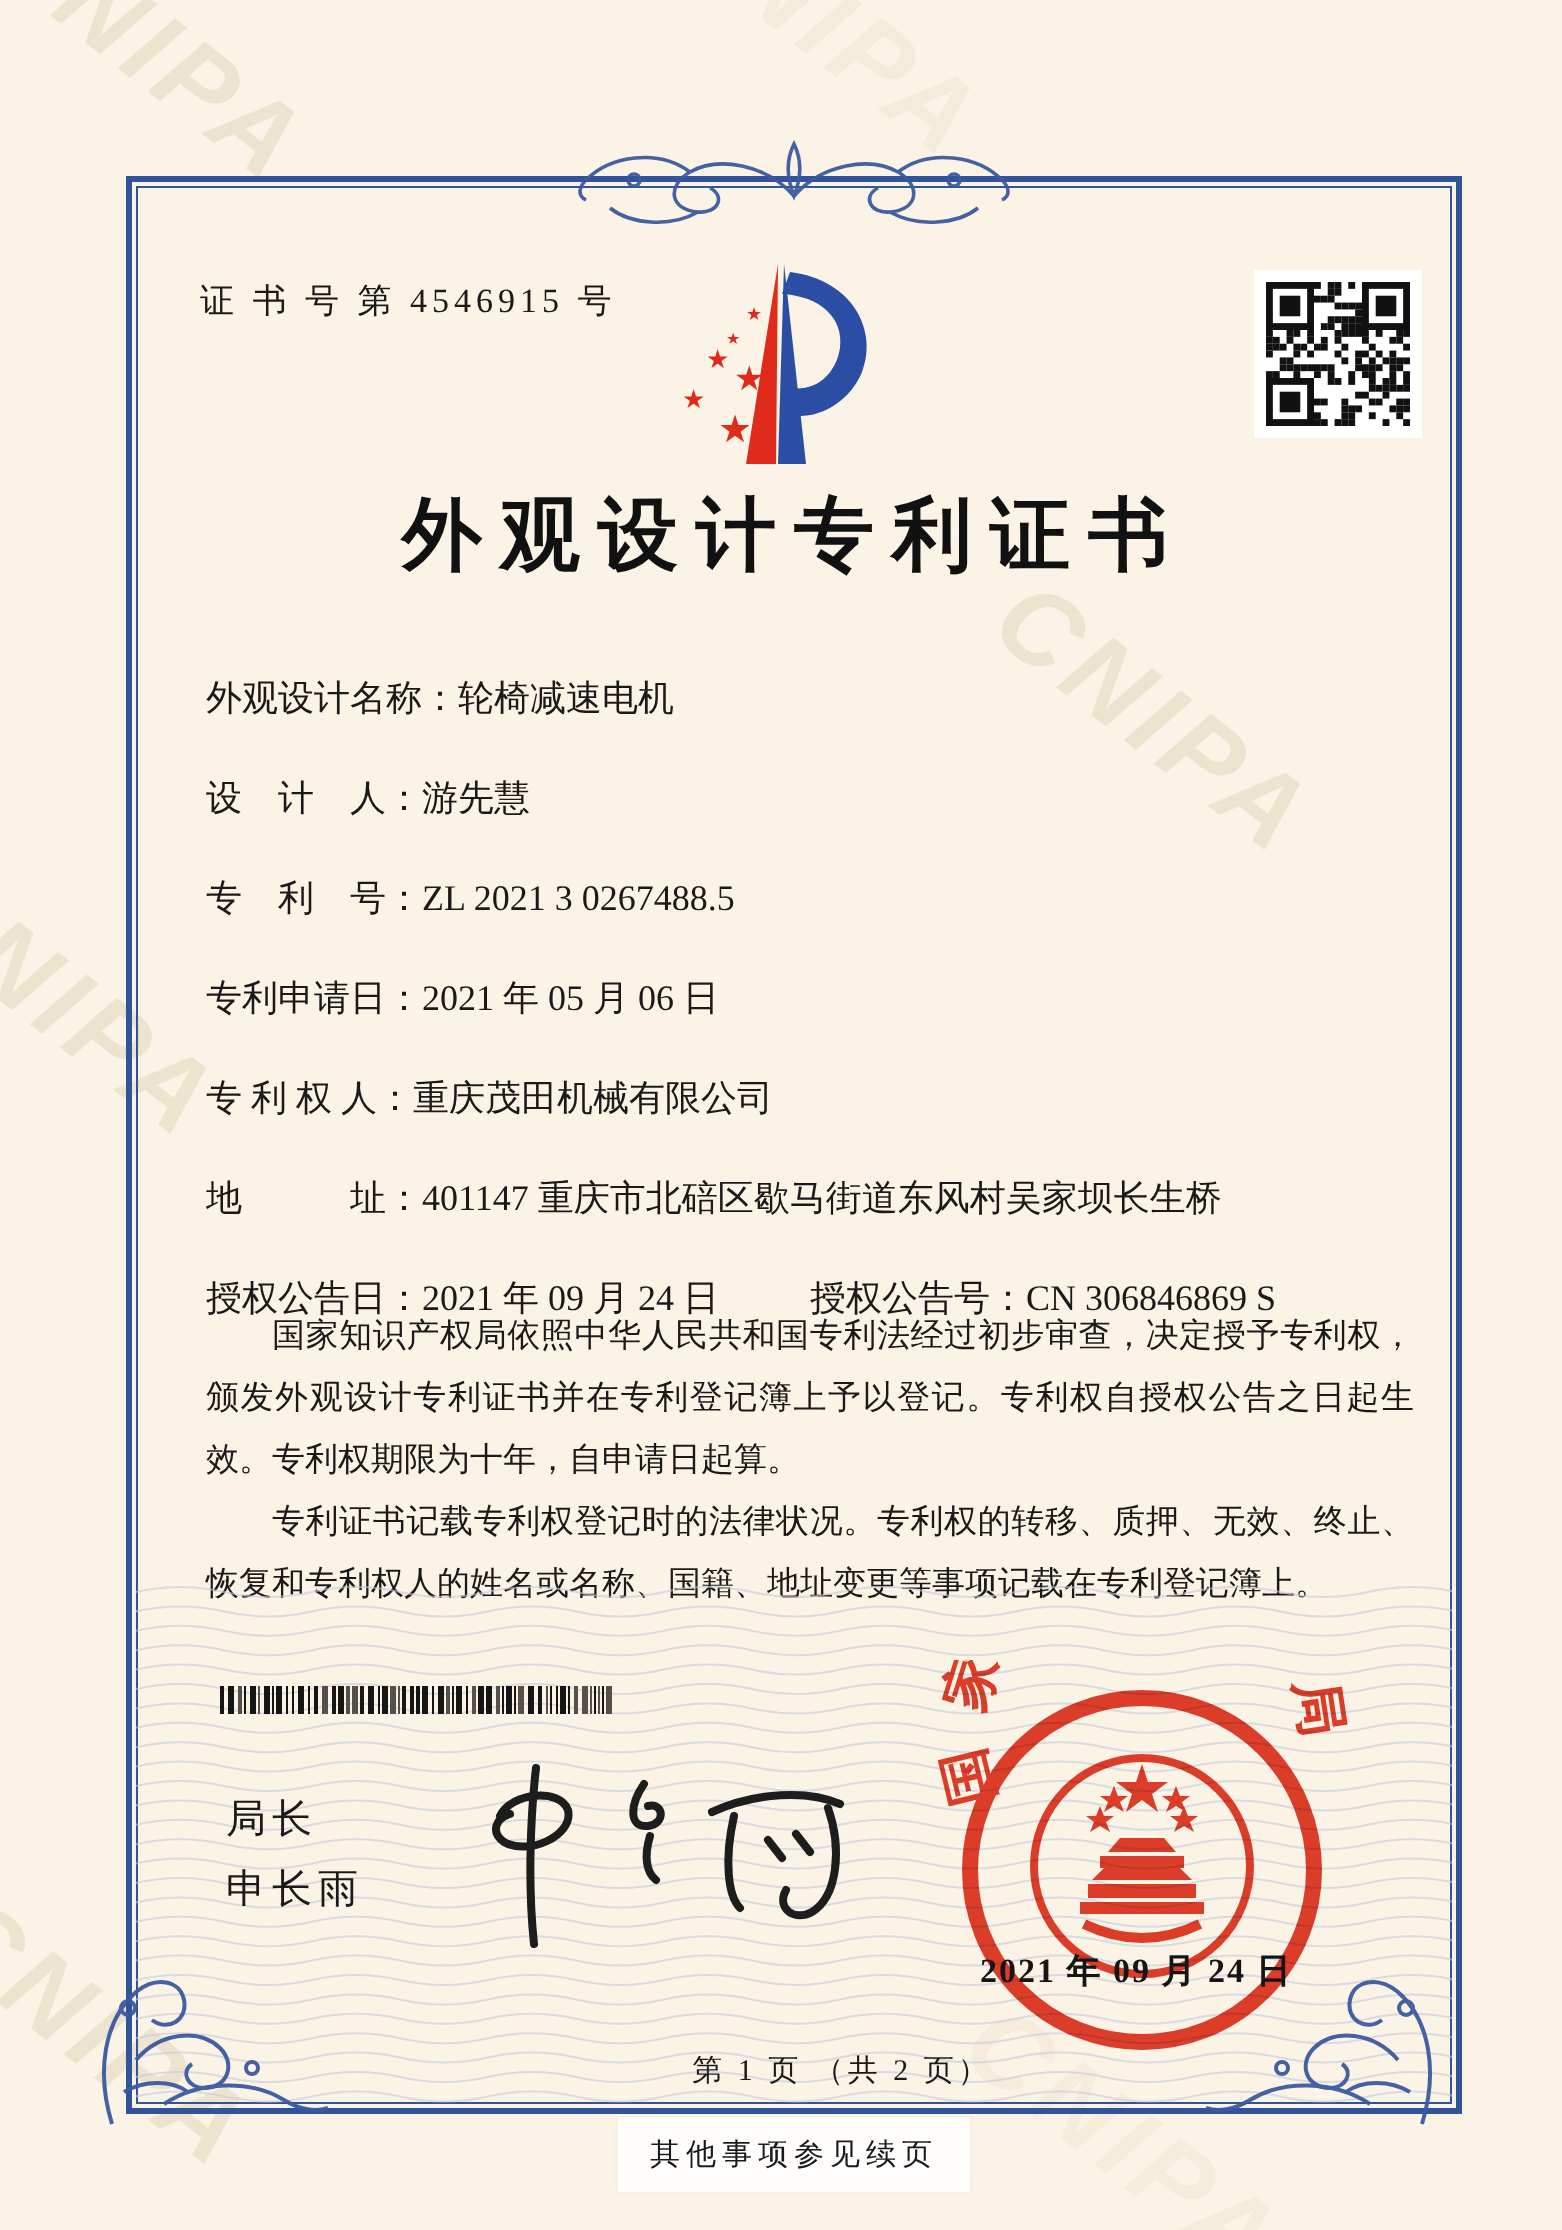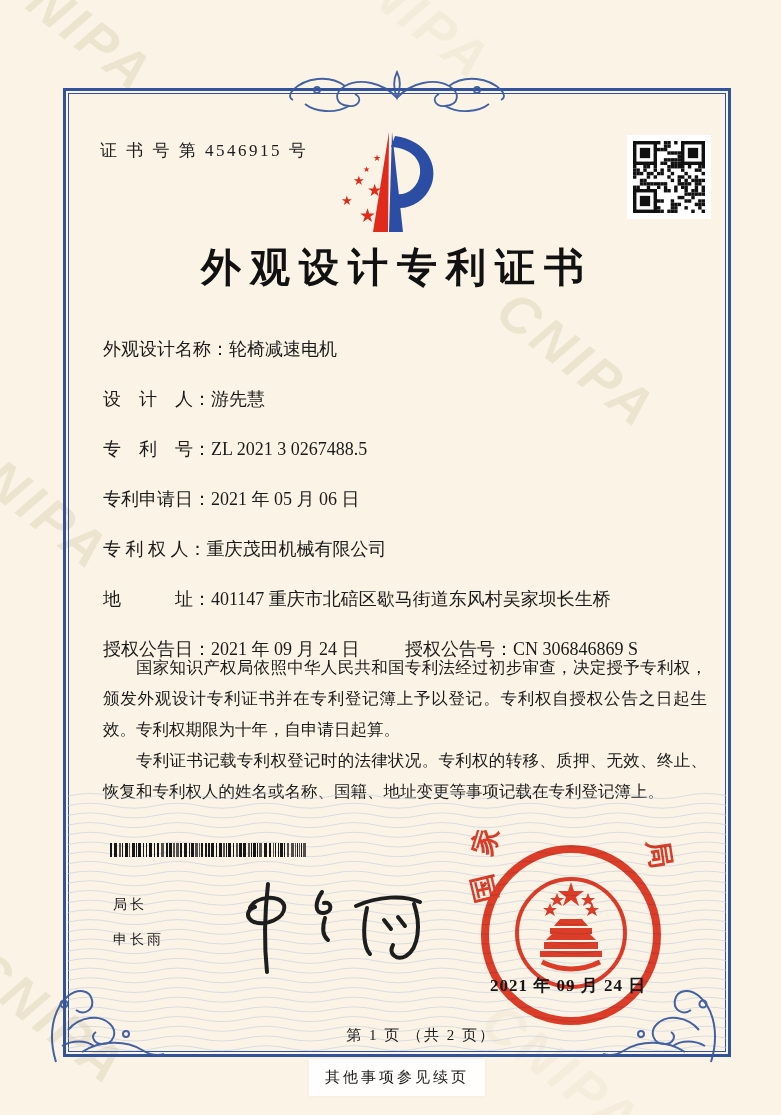--- a/index.html
+++ b/index.html
@@ -34,21 +34,21 @@
     left:63px;top:240px;width:668px;text-align:center;
     font-size:40px;font-weight:700;letter-spacing:9px;color:#111;
   }
   .fields{left:103px;top:337px;width:612px;font-size:18px;}
   .field-row{margin-bottom:26px;white-space:nowrap;}
   .grant-row{display:flex;}
   .grant-left{width:302px;}
   .paras{left:103px;top:652px;width:604px;font-size:16.5px;line-height:31px;
          text-align:justify;}
   .paras p{margin:0;text-indent:2em;}
-  .officer{left:113px;font-size:14px;letter-spacing:3px;}
+  .officer{left:113px;font-size:20px;letter-spacing:3px;}
   .page-num{left:63px;top:1026px;width:668px;text-align:center;
             font-size:15px;letter-spacing:2px;padding-left:24px;}
   .cont-note{
     left:397px;top:1059px;transform:translateX(-50%);
     background:#fffefc;padding:9px 16px;font-size:15px;letter-spacing:3px;
     white-space:nowrap;box-shadow:0 0 4px rgba(0,0,0,.04);
   }
   .seal-date{
     left:490px;top:974px;font-size:17px;font-weight:600;letter-spacing:1px;
     color:#151515;z-index:6;

